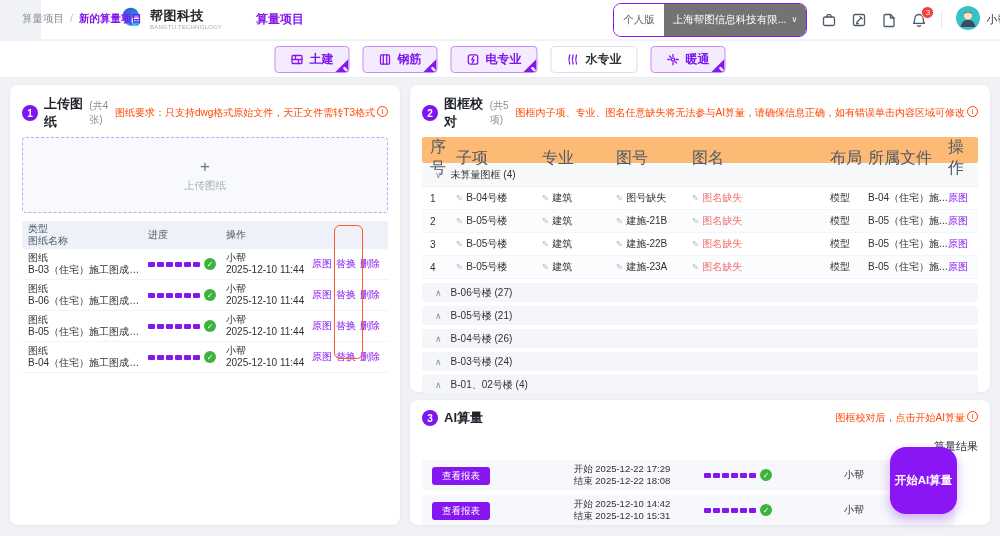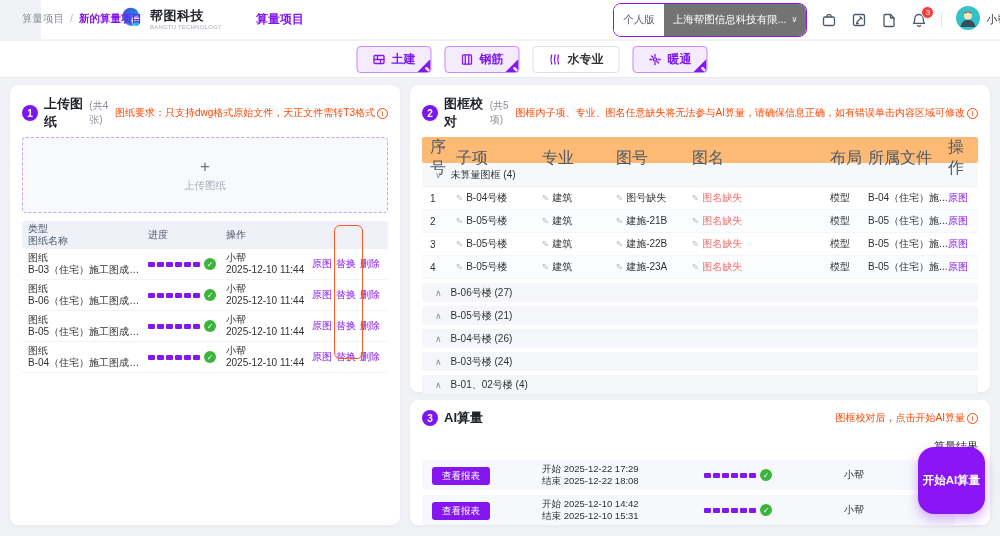--- a/index.html
+++ b/index.html
@@ -26,41 +26,41 @@
   .user { display:flex; align-items:center; gap:6px; cursor:pointer; }
   .user-name { font-size:11px; color:#303133; }
   .user .chev { font-size:9px; color:#86909C; }
 
   
   .subbar { position:absolute; left:0; top:41px; width:1000px; height:37px; background:#fff; border-bottom:1px solid #E9EBEF; }
   .crumbs { position:absolute; left:22px; top:12px; font-size:10.5px; display:flex; gap:6px; }
   .crumb-root { color:#8A9099; cursor:pointer; }
   .crumb-sep { color:#B6BBC2; }
   .crumb-cur { color:#8516F0; font-weight:bold; }
-  .tabs { position:absolute; left:50%; top:46px; transform:translateX(-50%); display:flex; gap:13px; z-index:2;margin-left:32px; }
+  .tabs { position:absolute; left:50%; top:46px; transform:translateX(-50%); display:flex; gap:13px; z-index:2; }
   .tab { position:relative; display:inline-flex; align-items:center; gap:6px; height:27px; padding:0 15px;
          border-radius:4px; font-size:12px; font-weight:bold; cursor:pointer; overflow:hidden; }
   .tab.hl { background:#F5EBFF; border:1px solid #C48BF7; color:#7B16F0; }
   .tab.plain { background:#fff; border:1px solid #DCDFE6; color:#303133; }
   .tab .ticon { color:#8516F0; display:flex; }
   .tab.hl::after { content:""; position:absolute; right:0; bottom:0;
          border-left:13px solid transparent; border-bottom:13px solid #8516F0; }
   .corner-pencil { position:absolute; right:0px; bottom:-2px; font-size:7px; color:#fff; z-index:2; }
 
   
   .panel { position:absolute; background:#fff; border-radius:8px; box-shadow:0 1px 4px rgba(31,35,41,.05); }
   .p-left  { left:10px;  top:85px;  width:390px; height:440px; padding:10px 12px; }
   .p-frame { left:410px; top:85px;  width:580px; height:307px; padding:10px 12px; }
   .p-ai    { left:410px; top:400px; width:580px; height:125px; padding:9px 12px; }
   .ptitle-row { display:flex; align-items:center; margin-bottom:6px; }
   .step { width:16px; height:16px; border-radius:50%; background:#7B16F0; color:#fff; font-size:10px; font-weight:bold;
           display:inline-flex; align-items:center; justify-content:center; margin-right:6px; flex:none; }
   .ptitle { font-size:13px; font-weight:bold; color:#1F2329; }
   .pcount { font-size:10px; color:#8A9099; margin-left:4px; }
-  .notice { margin-left:auto; font-size:10px; color:#FF4500; display:flex; align-items:center; gap:2px; white-space:nowrap; }
+  .notice { margin-left:auto; font-size:10px; color:#FF4500; display:flex; gap:2px; white-space:nowrap; }
   .info-i { display:inline-block; width:11px; height:11px; border:1px solid #FF4500; border-radius:50%;
             font-size:8px; line-height:9px; text-align:center; color:#FF4500; font-style:normal; cursor:pointer; }
 
   
   .upload-box { height:76px; border:1px dashed #C9A2F5; border-radius:4px; background:#F7F9FD; margin-bottom:8px;
                 display:flex; flex-direction:column; align-items:center; justify-content:center; cursor:pointer; }
   .upload-plus { font-size:17px; color:#6B7280; line-height:17px; }
   .upload-label { font-size:10.5px; color:#A8AEB8; margin-top:4px; }
 
   
@@ -96,23 +96,23 @@
          color:#303133; padding-left:13px; border-bottom:1px solid #EFF0F2; cursor:pointer; }
   .grp .chev { color:#86909C; font-size:9px; }
   .grp.closed { background:#F5F6F9; height:19px; margin-top:4px; border-bottom:none; border-radius:2px; }
 
   
   .result-label { font-size:11px; color:#303133; margin:12px 0 6px;text-align:right; }
   .ai-row { width:533px; height:30px; background:#F6F8FB; border-radius:3px; margin-bottom:5px;
             display:grid; grid-template-columns:110px 160px 130px 1fr; align-items:center; padding-left:10px; }
   .report-btn { width:58px; height:18px; background:#8516F0; color:#fff; border:none; border-radius:3px;
                 font-size:9.5px; cursor:pointer; font-family:inherit; }
-  .times { font-size:9.5px; color:#303133; line-height:12px; white-space:nowrap; }
+  .times { font-size:9.5px; color:#303133; line-height:12px; white-space:nowrap;text-align:center; }
   .ai-user { font-size:10px; color:#303133; padding-left:12px; }
-  .start-btn { position:absolute; left:918px; top:447px; width:67px; height:67px; border:none; border-radius:16px;
+  .start-btn { position:absolute; left:890px; top:447px; width:67px; height:67px; border:none; border-radius:16px;
                background:#8A16F5; color:#fff; font-size:11.5px; font-weight:bold; cursor:pointer;
                box-shadow:0 5px 12px rgba(138,22,245,.35); z-index:5; font-family:inherit; }
 </style>
 </head>
 <body>
 
 <div id="app">
 
   <div class="hdr">
     <div class="brand">
@@ -208,20 +208,30 @@
     <span class="tab hl">
       <span class="ticon">
         <svg width="13" height="13" viewBox="0 0 13 13" fill="none" stroke="currentColor" stroke-width="1.3" stroke-linecap="round">
           <rect x="2" y="1.8" width="9" height="9.4" rx="1"></rect>
             <path d="M4.8 1.8 v9.4 M8.2 1.8 v9.4"></path>
         </svg>
         </span>
       <span>钢筋</span>
       <span class="corner-pencil">✎</span>
     </span>
+    <span class="tab hl">
+      <span class="ticon">
+        <svg width="13" height="13" viewBox="0 0 13 13" fill="none" stroke="currentColor" stroke-width="1.3" stroke-linecap="round" stroke-linejoin="round">
+          <rect x="1.8" y="1.8" width="9.4" height="9.4" rx="2"></rect>
+            <path d="M7 3.5 L5.2 6.8 h2.4 L5.8 9.8"></path>
+        </svg>
+        </span>
+      <span>电专业</span>
+      <span class="corner-pencil">✎</span>
+    </span>
     <span class="tab plain">
       <span class="ticon">
         <svg width="13" height="13" viewBox="0 0 13 13" fill="none" stroke="currentColor" stroke-width="1.3" stroke-linecap="round">
           <path d="M3.2 2 q-1.5 4.5 0 9 M6.6 2 q-1.5 4.5 0 9 M10 2 q-1.5 4.5 0 9"></path>
         </svg>
         </span>
       <span>水专业</span>
     </span>
     <span class="tab hl">
       <span class="ticon">

